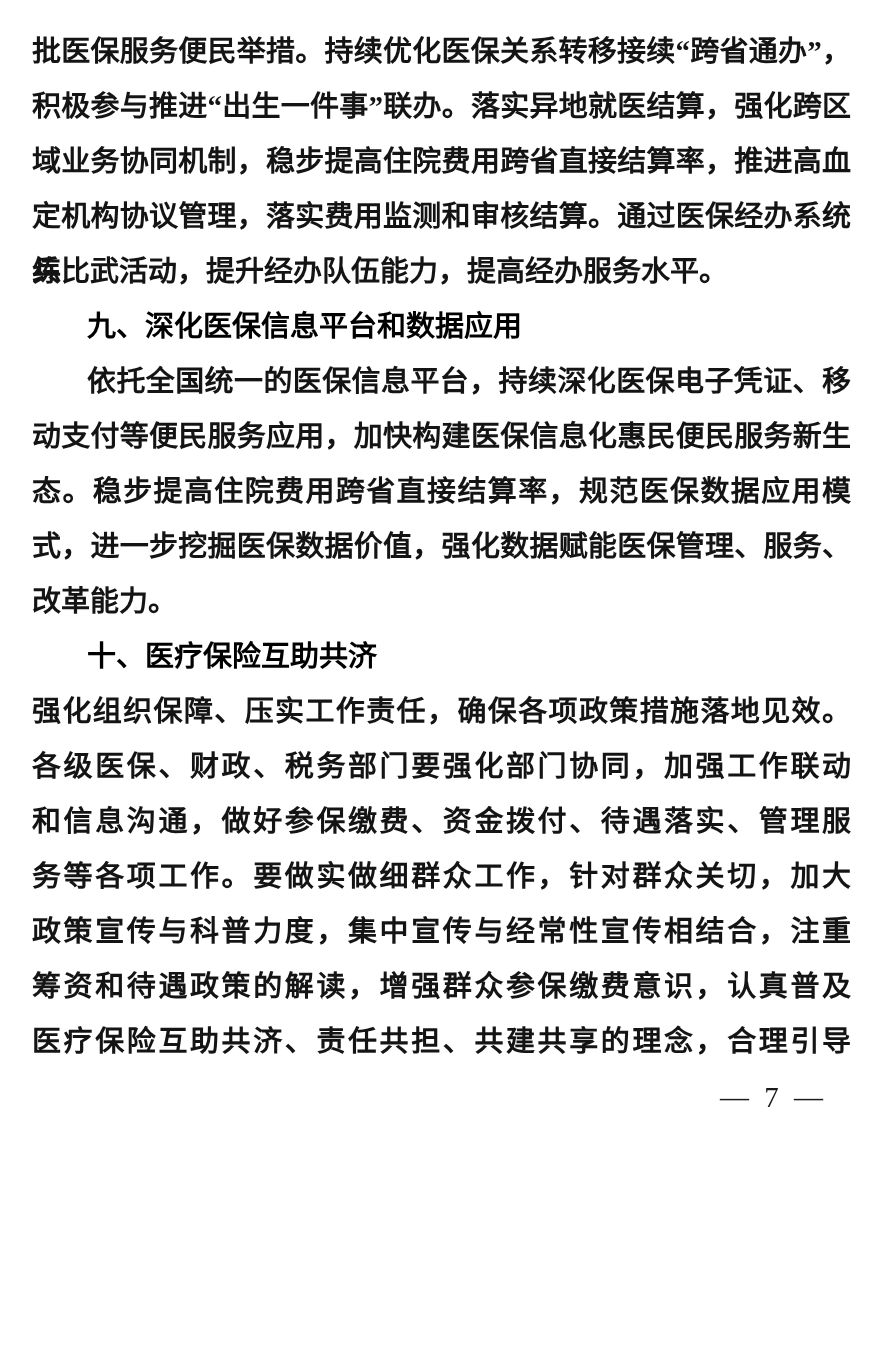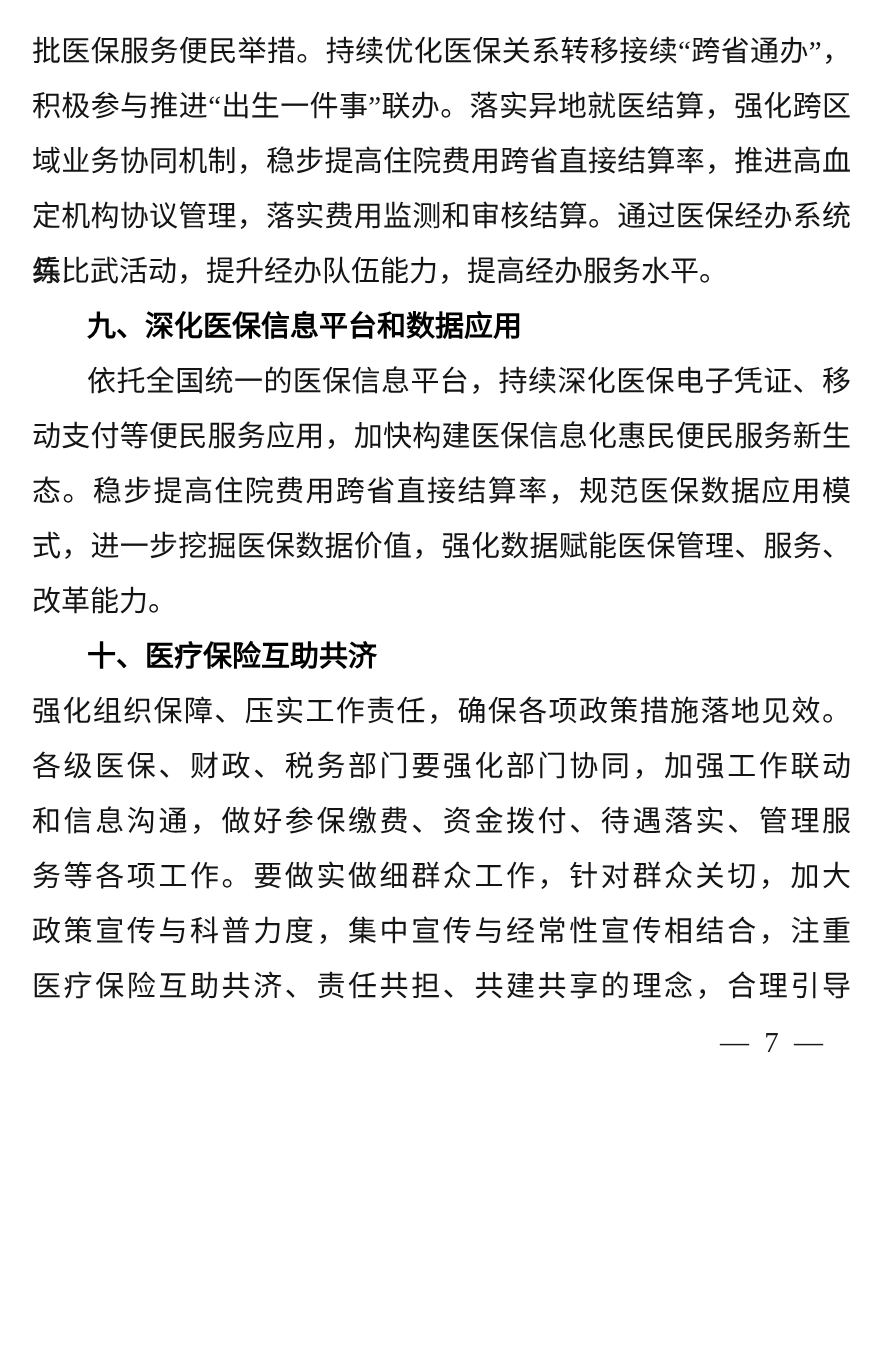--- a/index.html
+++ b/index.html
@@ -23,20 +23,21 @@
   }
   .body-text {
     padding: 24px 30px 0 32px; 
   }
   .line {
     height: 55px;
     line-height: 55px;
     font-size: 29px;
     white-space: nowrap;
     letter-spacing: 0;
+    font-weight: bold;
   }
   
   .line.fill {
     white-space: normal;
     text-align: justify;
     text-align-last: justify;
     text-justify: inter-ideograph;
   }
   
   .line.indent {
@@ -78,20 +79,21 @@
     <div class="line fill">态。稳步提高住院费用跨省直接结算率，规范医保数据应用模</div>
     <div class="line fill">式，进一步挖掘医保数据价值，强化数据赋能医保管理、服务、</div>
     <div class="line">改革能力。</div>
 
     <div class="line heading indent">十、医疗保险互助共济</div>
     <div class="line fill">强化组织保障、压实工作责任，确保各项政策措施落地见效。</div>
     <div class="line fill">各级医保、财政、税务部门要强化部门协同，加强工作联动</div>
     <div class="line fill">和信息沟通，做好参保缴费、资金拨付、待遇落实、管理服</div>
     <div class="line fill">务等各项工作。要做实做细群众工作，针对群众关切，加大</div>
     <div class="line fill">政策宣传与科普力度，集中宣传与经常性宣传相结合，注重</div>
+    <div class="line fill">筹资和待遇政策的解读，增强群众参保缴费意识，认真普及</div>
     <div class="line fill">医疗保险互助共济、责任共担、共建共享的理念，合理引导</div>
 
   </div>
 
   <div class="footer">
     <span>— 7 —</span>
   </div>
 </div>
 
 </body></html>

